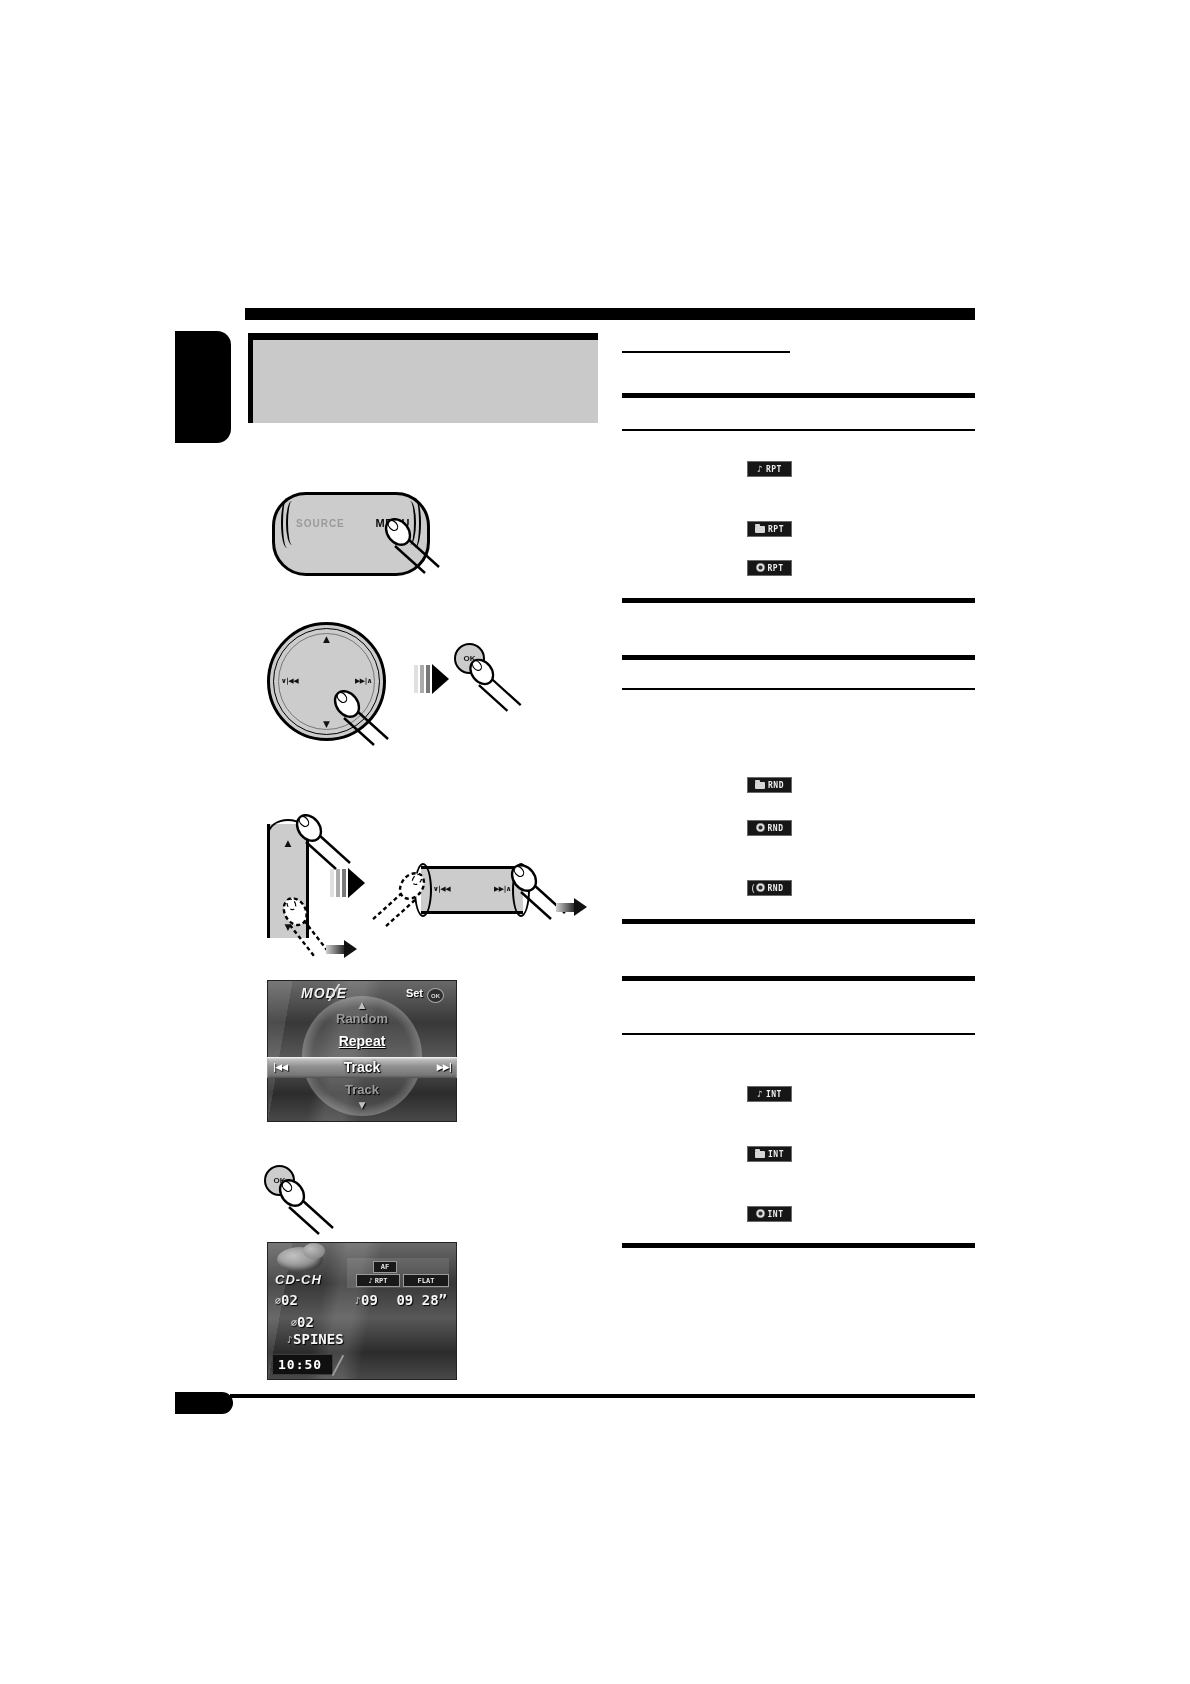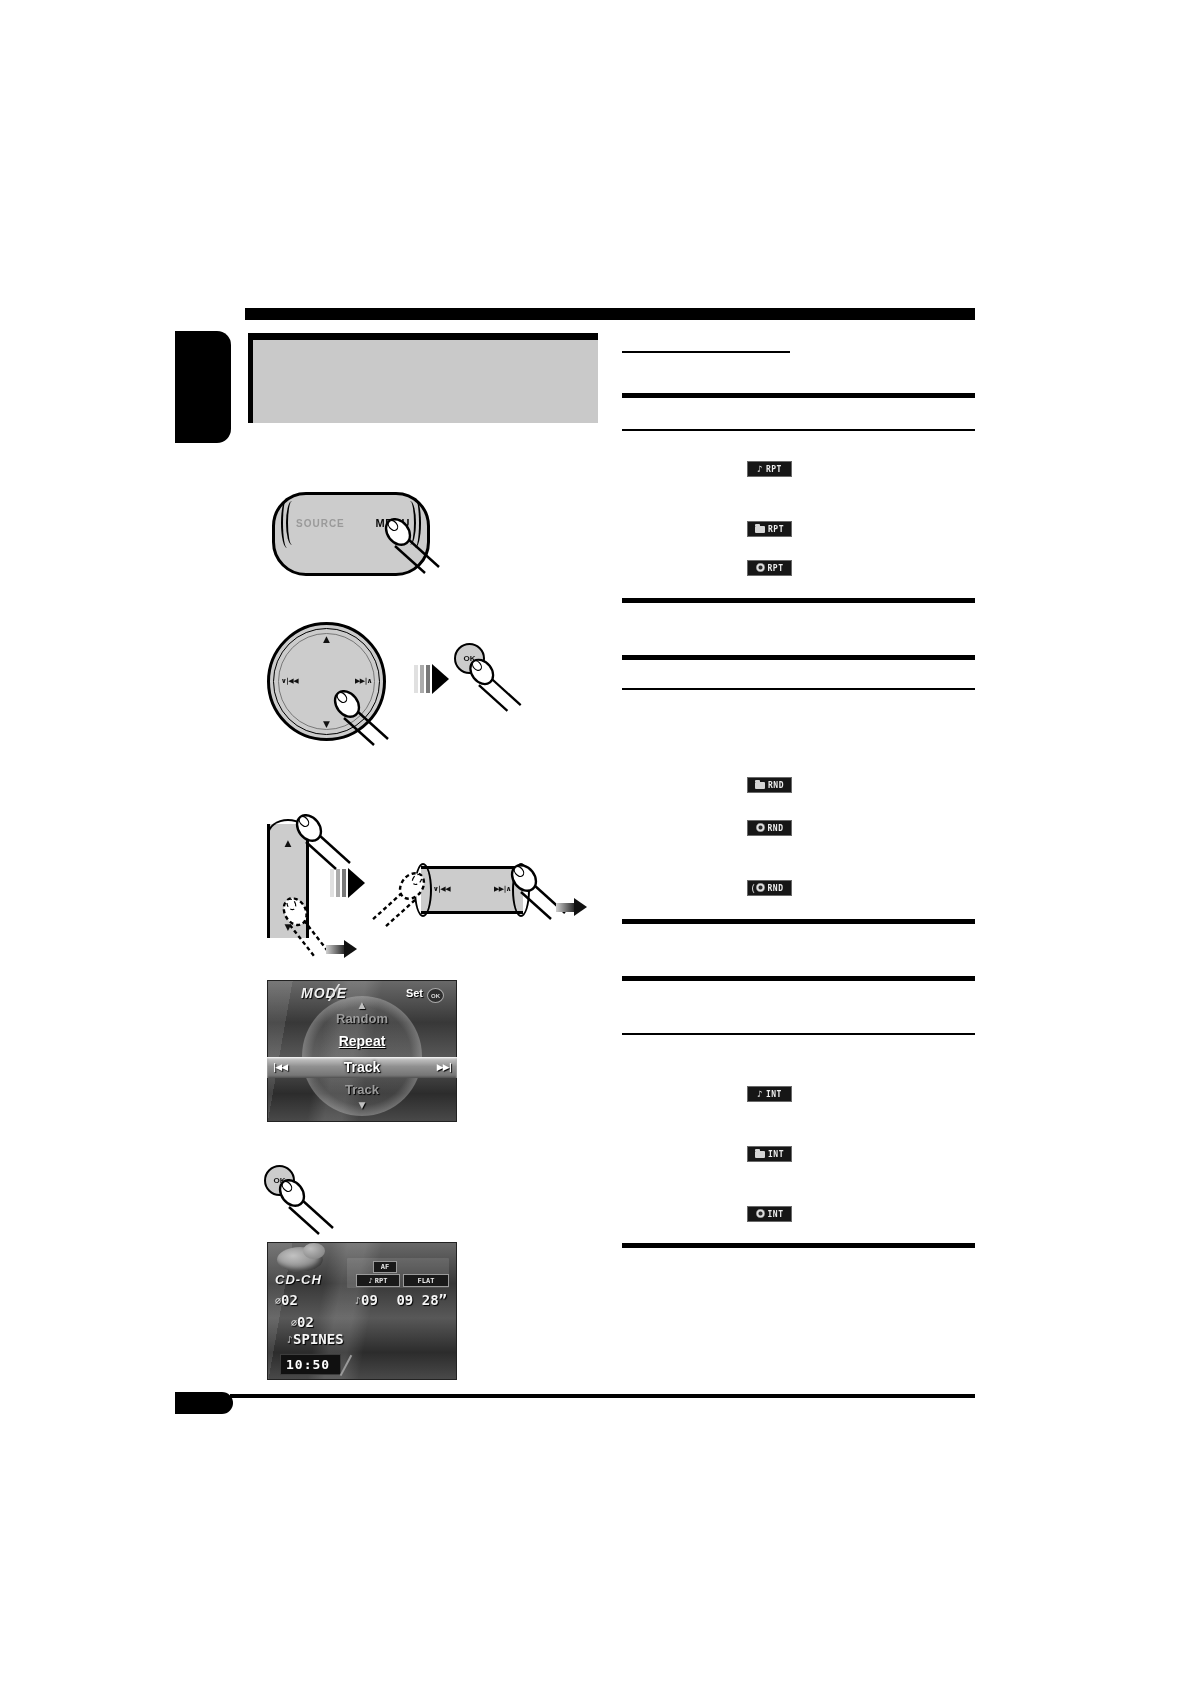--- a/index.html
+++ b/index.html
@@ -320,21 +320,21 @@
     </div>
     <div class="abs lcd" style="right:10px;top:50px;">
       <span>09 28”</span>
     </div>
     <div class="abs lcd" style="left:24px;top:72px;">
       <span class="mini">⌀</span><span>02</span>
     </div>
     <div class="abs lcd" style="left:20px;top:89px;">
       <span class="mini">♪</span><span>SPINES</span>
     </div>
-    <div class="abs cd-clock" style="left:13px;bottom:5px;width:54px;height:19px;">
+    <div class="abs cd-clock" style="left:5px;bottom:5px;width:54px;height:19px;">
       <span>10:50</span>
     </div>
   </div>
 
   <div class="abs bottom-pill" style="left:175px;top:1392px;width:58px;height:22px;"></div>
   <div class="abs black" style="left:230px;top:1394px;width:745px;height:4px;"></div>
 
 </div>
 
 </body></html>

